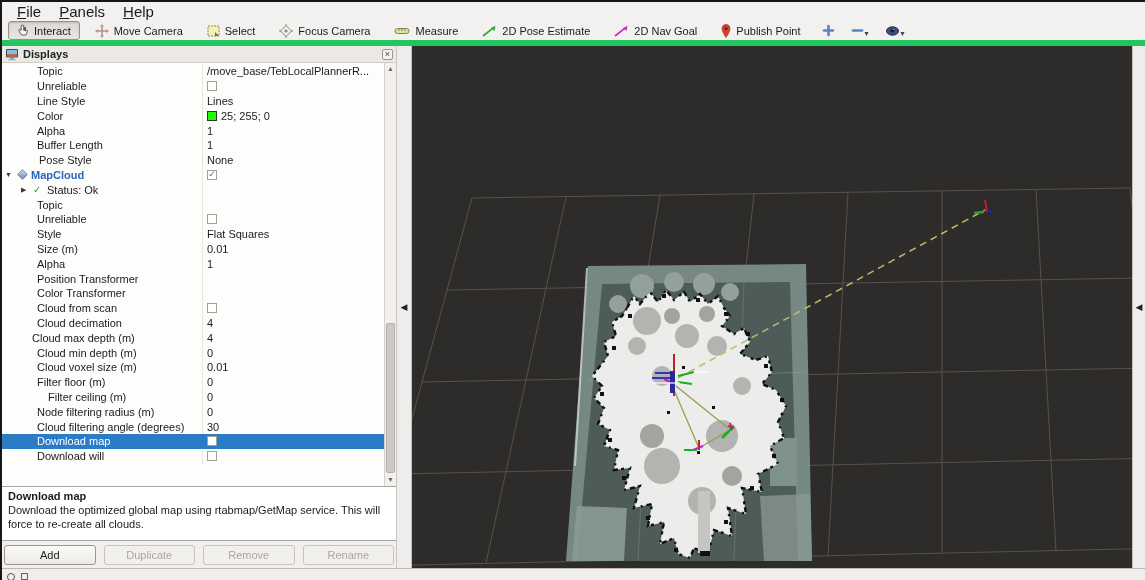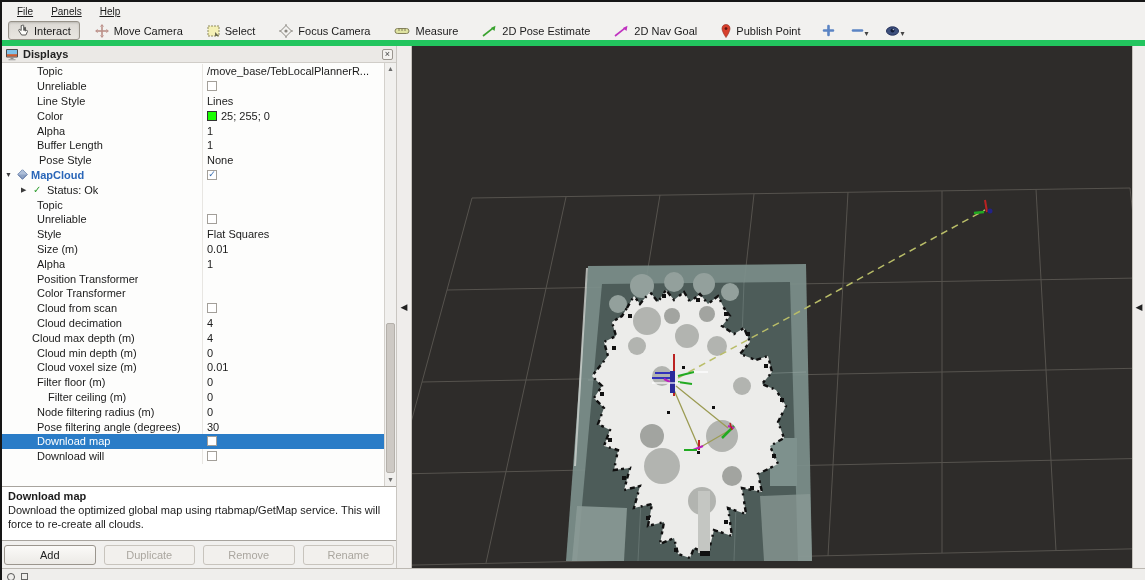--- a/index.html
+++ b/index.html
@@ -3,21 +3,21 @@
 <meta charset="utf-8">
 <style>
   * { margin:0; padding:0; box-sizing:border-box; }
   html,body { width:1145px; height:580px; overflow:hidden; }
   body { font-family:"Liberation Sans","DejaVu Sans",sans-serif; font-size:11px; color:#1b1b1b; background:#f1f0ee; }
   .top-line { height:2px; background:#161616; }
   .app { display:flex; flex-direction:column; height:578px; border-left:2px solid #161616; }
 
   
   .menubar { height:19px; background:#f2f1ef; display:flex; align-items:center; padding-left:6px; }
-  .menu-item { padding:1px 9px; font-size:10px; cursor:default;text-decoration:underline; }
+  .menu-item { padding:1px 9px; font-size:15px; cursor:default; }
   .menu-item u { text-decoration:underline; }
 
   
   .toolbar { height:25px; background:#f2f1ef; border-bottom:6px solid #22c55e; display:flex; align-items:center; padding-left:6px;text-align:right; }
   .tool { display:flex; align-items:center; gap:5px; padding:2px 8px; margin-right:6px; border:1px solid transparent; border-radius:3px; cursor:default; }
   .tool.pressed { background:linear-gradient(#dcd9d4,#e9e6e1); border-color:#979289; box-shadow:inset 0 1px 2px rgba(0,0,0,.15); }
   .ticon { display:inline-flex; align-items:center; }
   .tlabel { white-space:nowrap; }
   .toolbtn { display:inline-flex; align-items:flex-end; padding:2px 6px; margin-right:4px; cursor:default; }
   .caret { font-size:8px; color:#444; margin-left:1px; line-height:6px; }
@@ -390,21 +390,21 @@
           <div class="trow">
             <div class="tleft" style="padding-left: 23px;">
               <span class="exp"></span>
               <span class="tlabel2">Node filtering radius (m)</span>
             </div>
             <div class="tval">0</div>
           </div>
           <div class="trow">
             <div class="tleft" style="padding-left: 23px;">
               <span class="exp"></span>
-              <span class="tlabel2">Pose filtering angle (degrees)</span>
+              <span class="tlabel2">Cloud filtering angle (degrees)</span>
             </div>
             <div class="tval">30</div>
           </div>
           <div class="trow sel">
             <div class="tleft" style="padding-left: 23px;">
               <span class="exp"></span>
               <span class="tlabel2">Download map</span>
             </div>
             <div class="tval">
               <span class="cb"></span>

